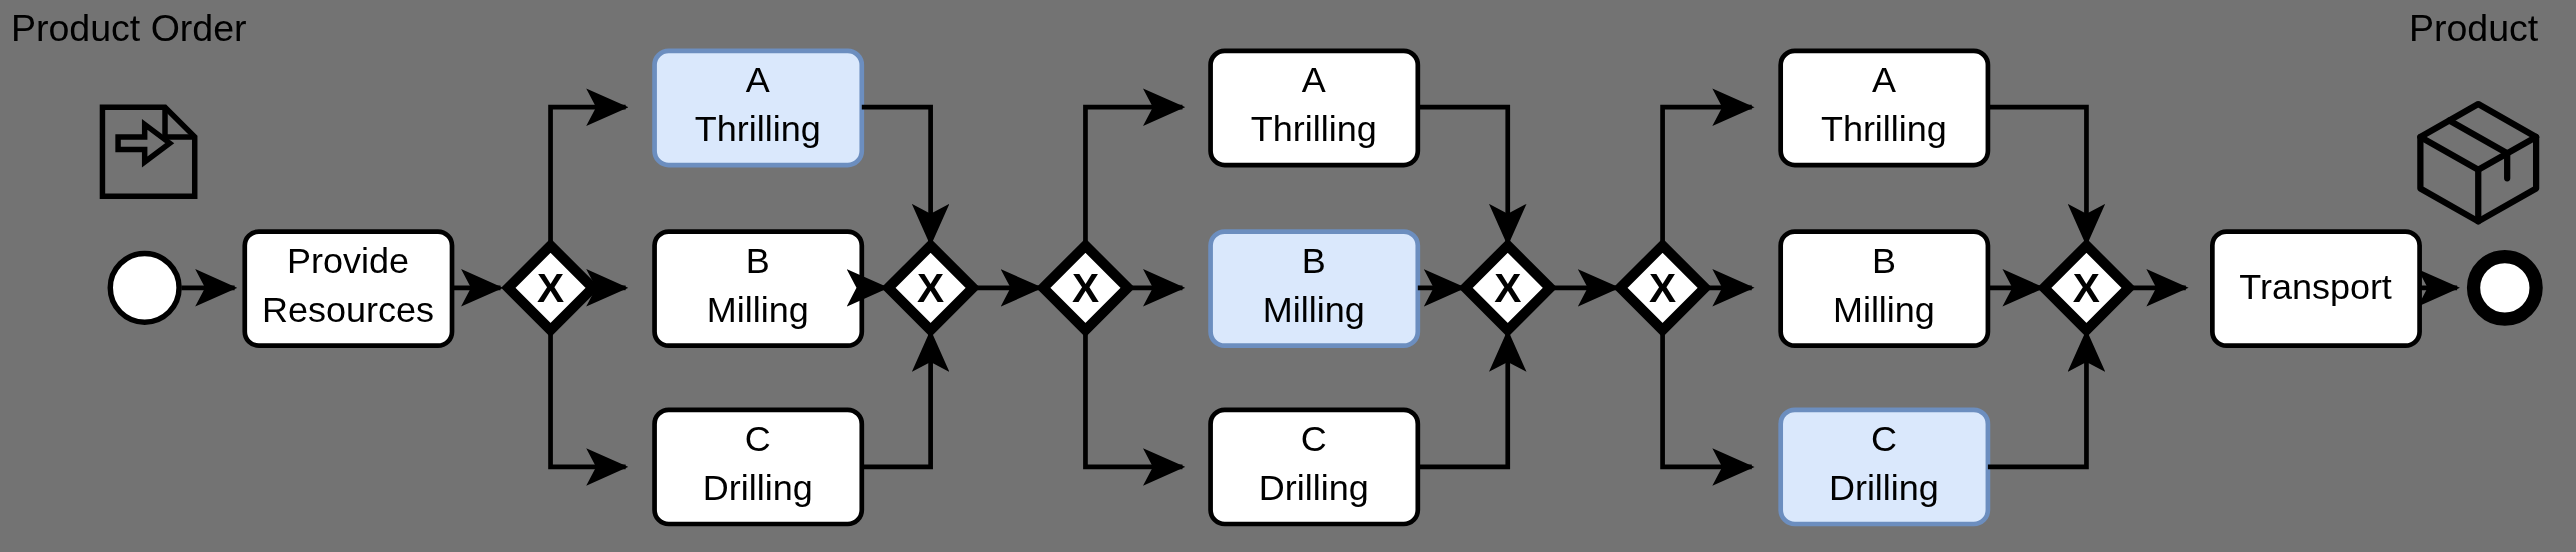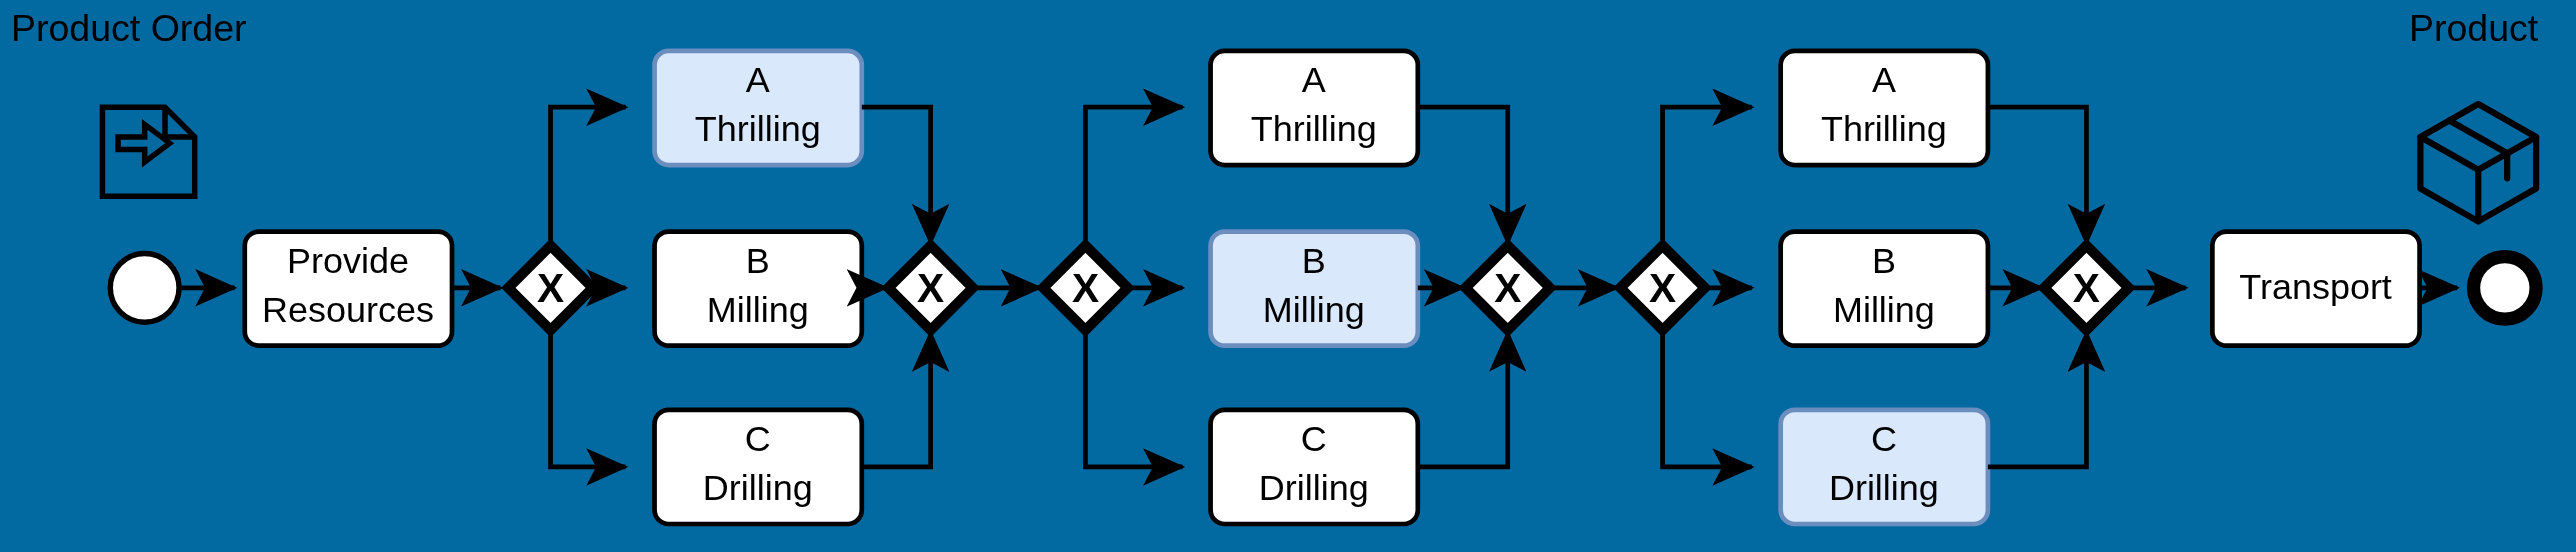--- a/index.html
+++ b/index.html
@@ -7,21 +7,21 @@
     padding: 0;
     background: #ffffff;
   }
   body {
     font-family: "Liberation Sans", sans-serif;
   }
   #stage {
     position: relative;
     width: 2576px;
     height: 553px;
-    background: #0369a1;
+    background: #737373;
     overflow: hidden;
   }
   svg#diagram {
     display: block;
     width: 2576px;
     height: 553px;
   }
   .flow-line {
     stroke: #000000;
     stroke-width: 6;

